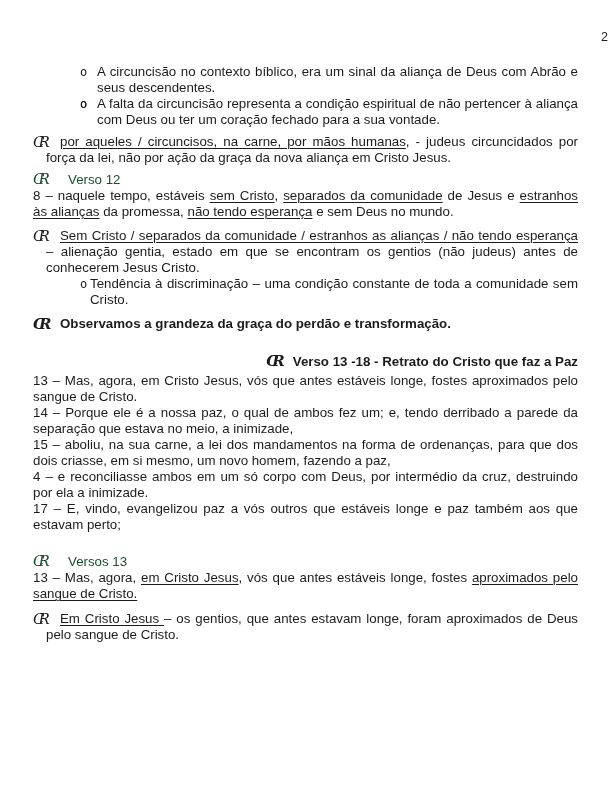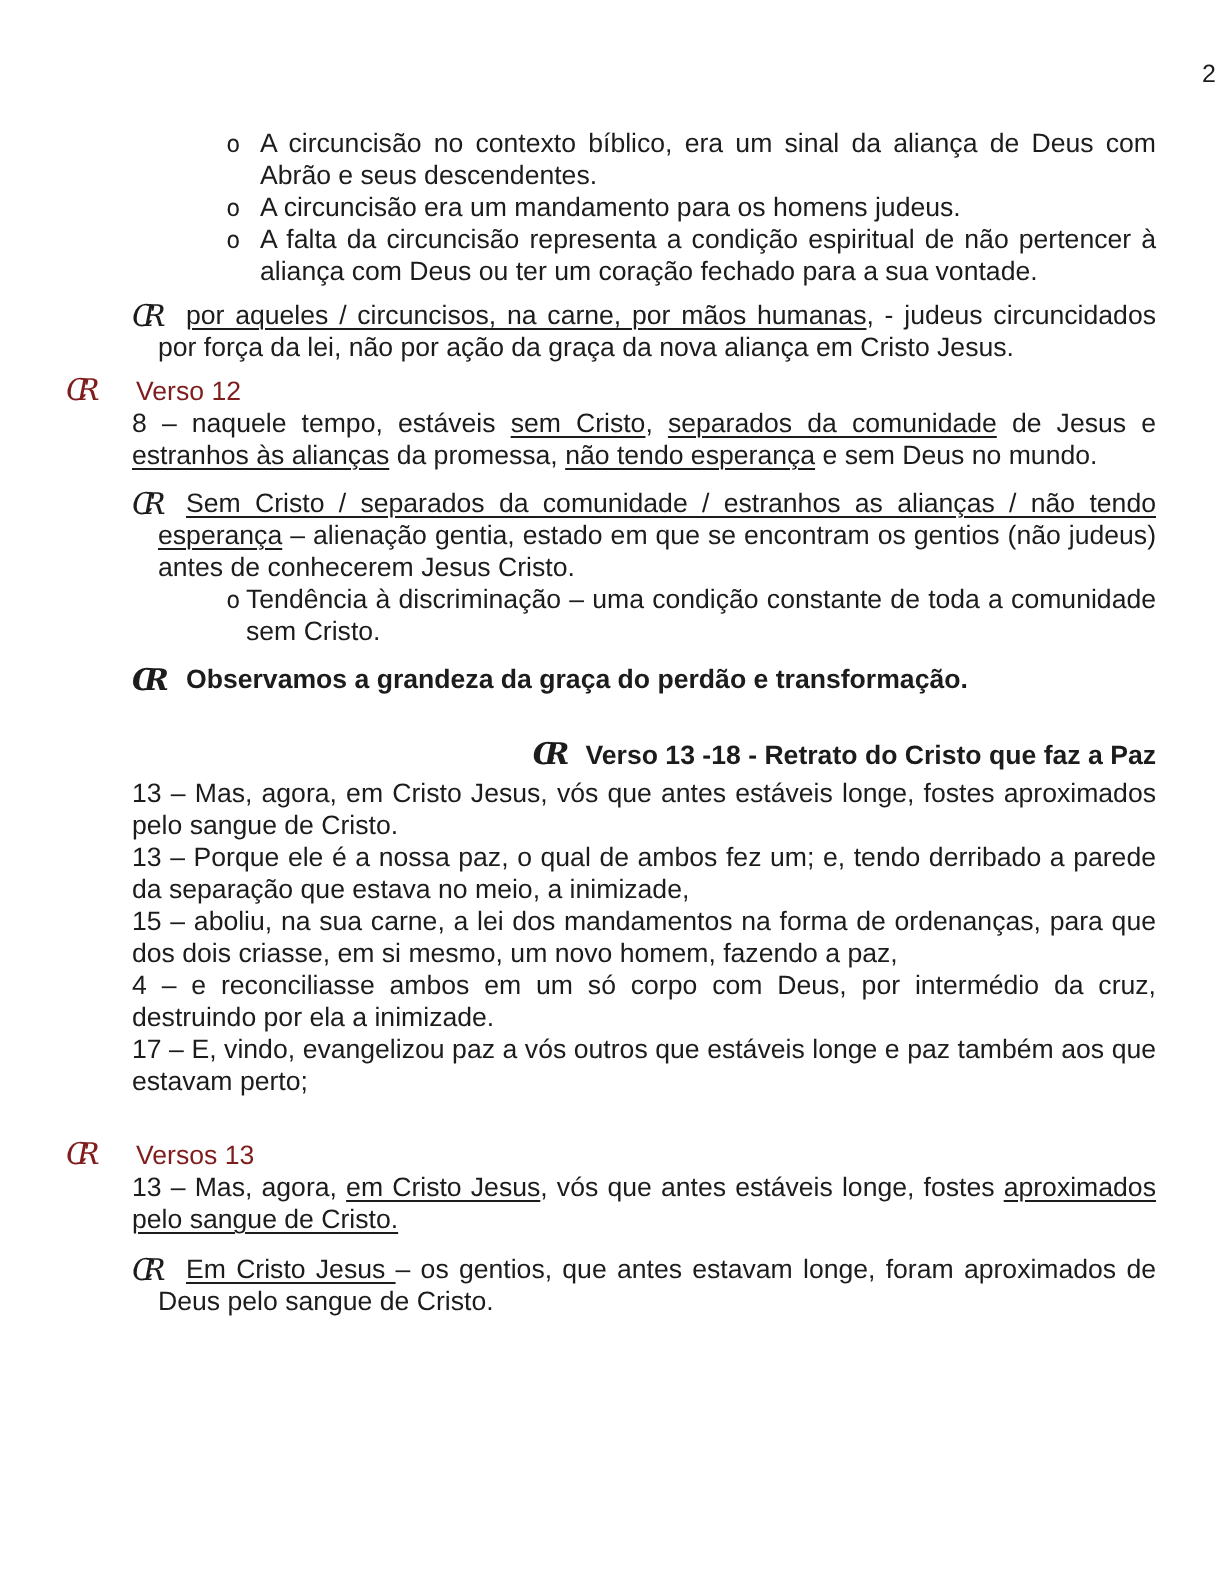--- a/index.html
+++ b/index.html
@@ -9,21 +9,21 @@
     background:#ffffff;
     font-family:"Liberation Sans", sans-serif;
     font-size:13.3px;
     line-height:16px;
     color:#1c1c1c;
     overflow:hidden;
     box-sizing:border-box;
   }
   .content{padding:0 34px 0 33px;}
   p{margin:0;}
-  .j{text-align:justify;margin-left:33px;}
+  .j{text-align:justify;}
   .pagenum{
     text-align:right;
     padding:30px 4px 0 0;
     font-size:12.5px;
     line-height:14px;
   }
   
   .cr{
     display:inline-block;
     width:20px;
@@ -42,21 +42,21 @@
   .cr-para{
     position:relative;
     padding-left:13px;
     text-indent:14px;
   }
   .cr-para > .cr{
     position:absolute;
     left:0;top:0;
     text-indent:0;
   }
-  .red{color:#7f1d1d;}
+  .red{color:#14532d;}
   .red-head{margin-top:5px;}
   .red-head .cr{margin-right:15px;}
   .bold{font-weight:bold;}
   .center-head{
     text-align:right;
     font-weight:bold;
     margin-top:21px;
   }
   .center-head .cr{margin-right:8px;}
   
@@ -93,21 +93,20 @@
 
   <div class="content">
 
     <ul class="lvl1 m20">
       <li class="j">
         <span class="bullet"></span>
         <span>A circuncisão no contexto bíblico, era um sinal da aliança de Deus com Abrão e seus descendentes.</span>
       </li>
       <li class="j">
         <span class="bullet"></span>
-        <span>A circuncisão era um mandamento para os homens judeus.</span>
       </li>
       <li class="j">
         <span class="bullet"></span>
         <span>A falta da circuncisão representa a condição espiritual de não pertencer à aliança com Deus ou ter um coração fechado para a sua vontade.</span>
       </li>
     </ul>
 
     <p class="cr-para j m6">
       <span class="cr"></span><span><span class="useg">por aqueles / circuncisos, na carne, por mãos humanas</span><span>, - judeus circuncidados por força da lei, não por ação da graça da nova aliança em Cristo Jesus.</span></span>
     </p>
@@ -131,21 +130,21 @@
 
     <p class="cr-para j bold m8">
       <span class="cr"></span><span>Observamos a grandeza da graça do perdão e transformação.</span>
     </p>
 
     <p class="center-head">
       <span class="cr"></span><span>Verso 13 -18 - Retrato do Cristo que faz a Paz</span>
     </p>
 
     <p class="j m3">13 – Mas, agora, em Cristo Jesus, vós que antes estáveis longe, fostes aproximados pelo sangue de Cristo.</p>
-    <p class="j">13 – Porque ele é a nossa paz, o qual de ambos fez um; e, tendo derribado a parede da separação que estava no meio, a inimizade,</p>
+    <p class="j">14 – Porque ele é a nossa paz, o qual de ambos fez um; e, tendo derribado a parede da separação que estava no meio, a inimizade,</p>
     <p class="j">15 – aboliu, na sua carne, a lei dos mandamentos na forma de ordenanças, para que dos dois criasse, em si mesmo, um novo homem, fazendo a paz,</p>
     <p class="j">4 – e reconciliasse ambos em um só corpo com Deus, por intermédio da cruz, destruindo por ela a inimizade.</p>
     <p class="j">17 – E, vindo, evangelizou paz a vós outros que estáveis longe e paz também aos que estavam perto;</p>
 
     <p class="red-head red m24">
       <span class="cr"></span><span>Versos 13</span>
     </p>
 
     <p class="j"><span>13 – Mas, agora, </span><span class="useg">em Cristo Jesus</span><span>, vós que antes estáveis longe, fostes </span><span class="useg">aproximados pelo sangue de Cristo.</span></p>
 

